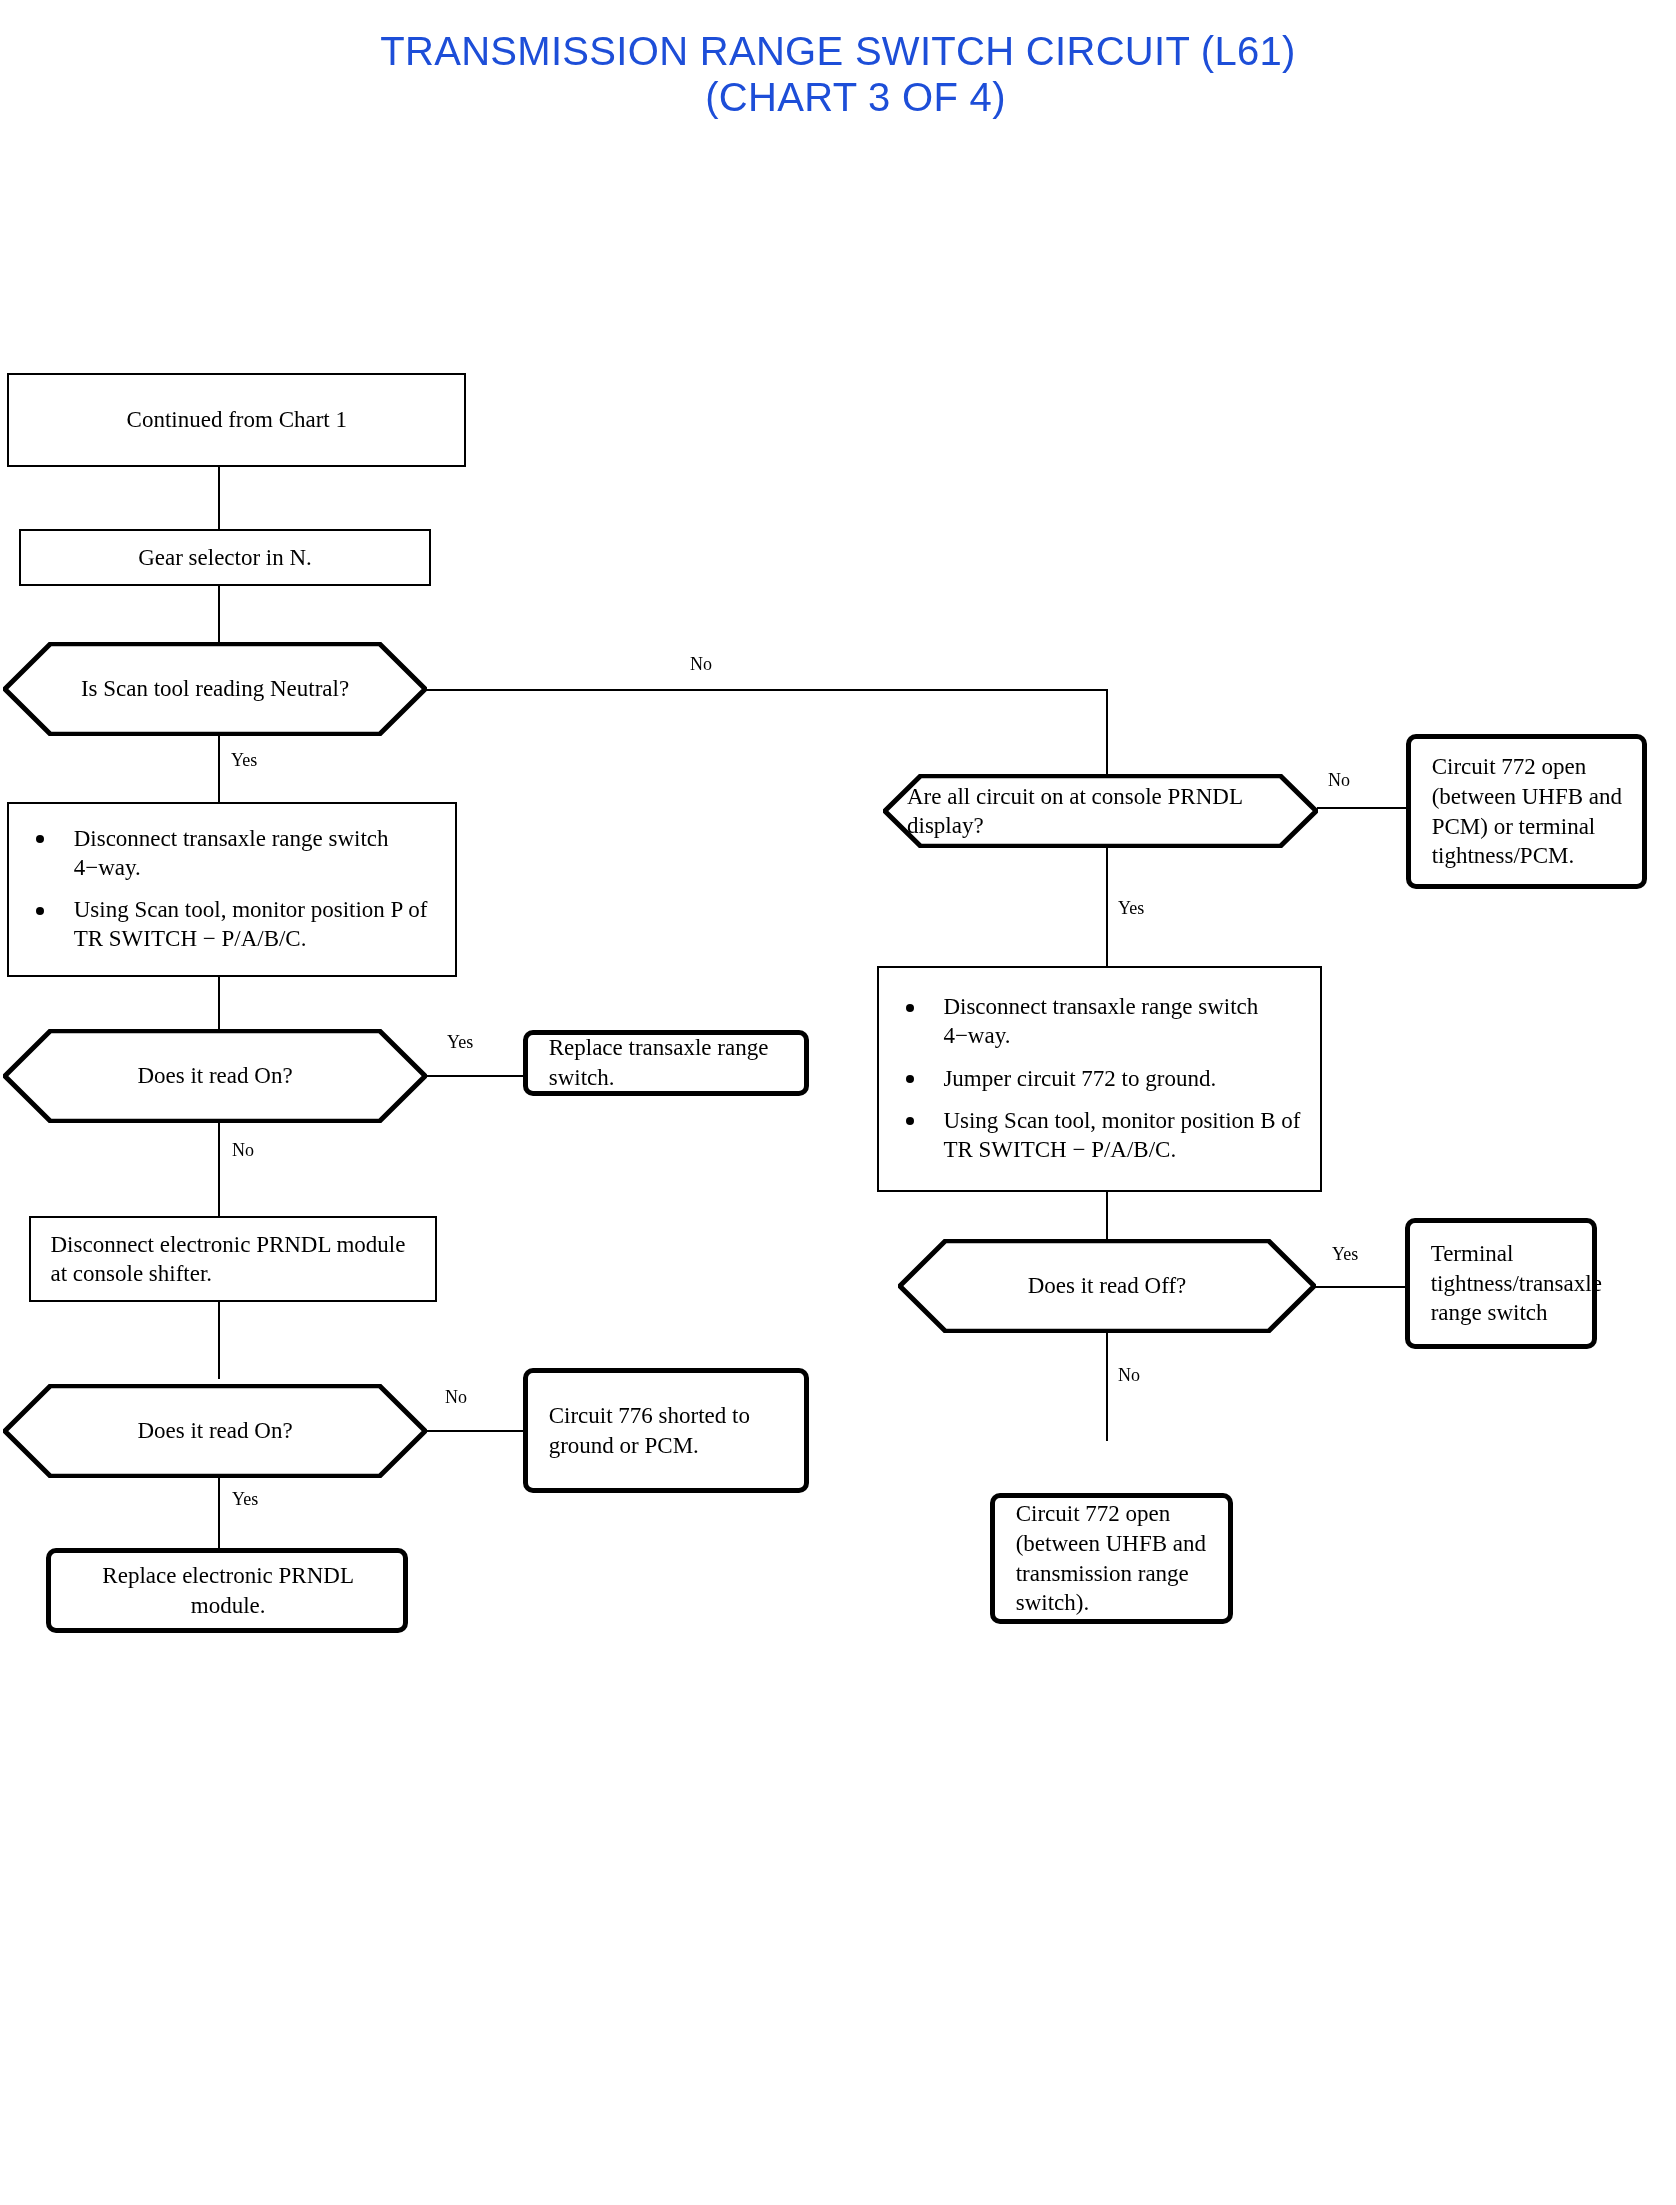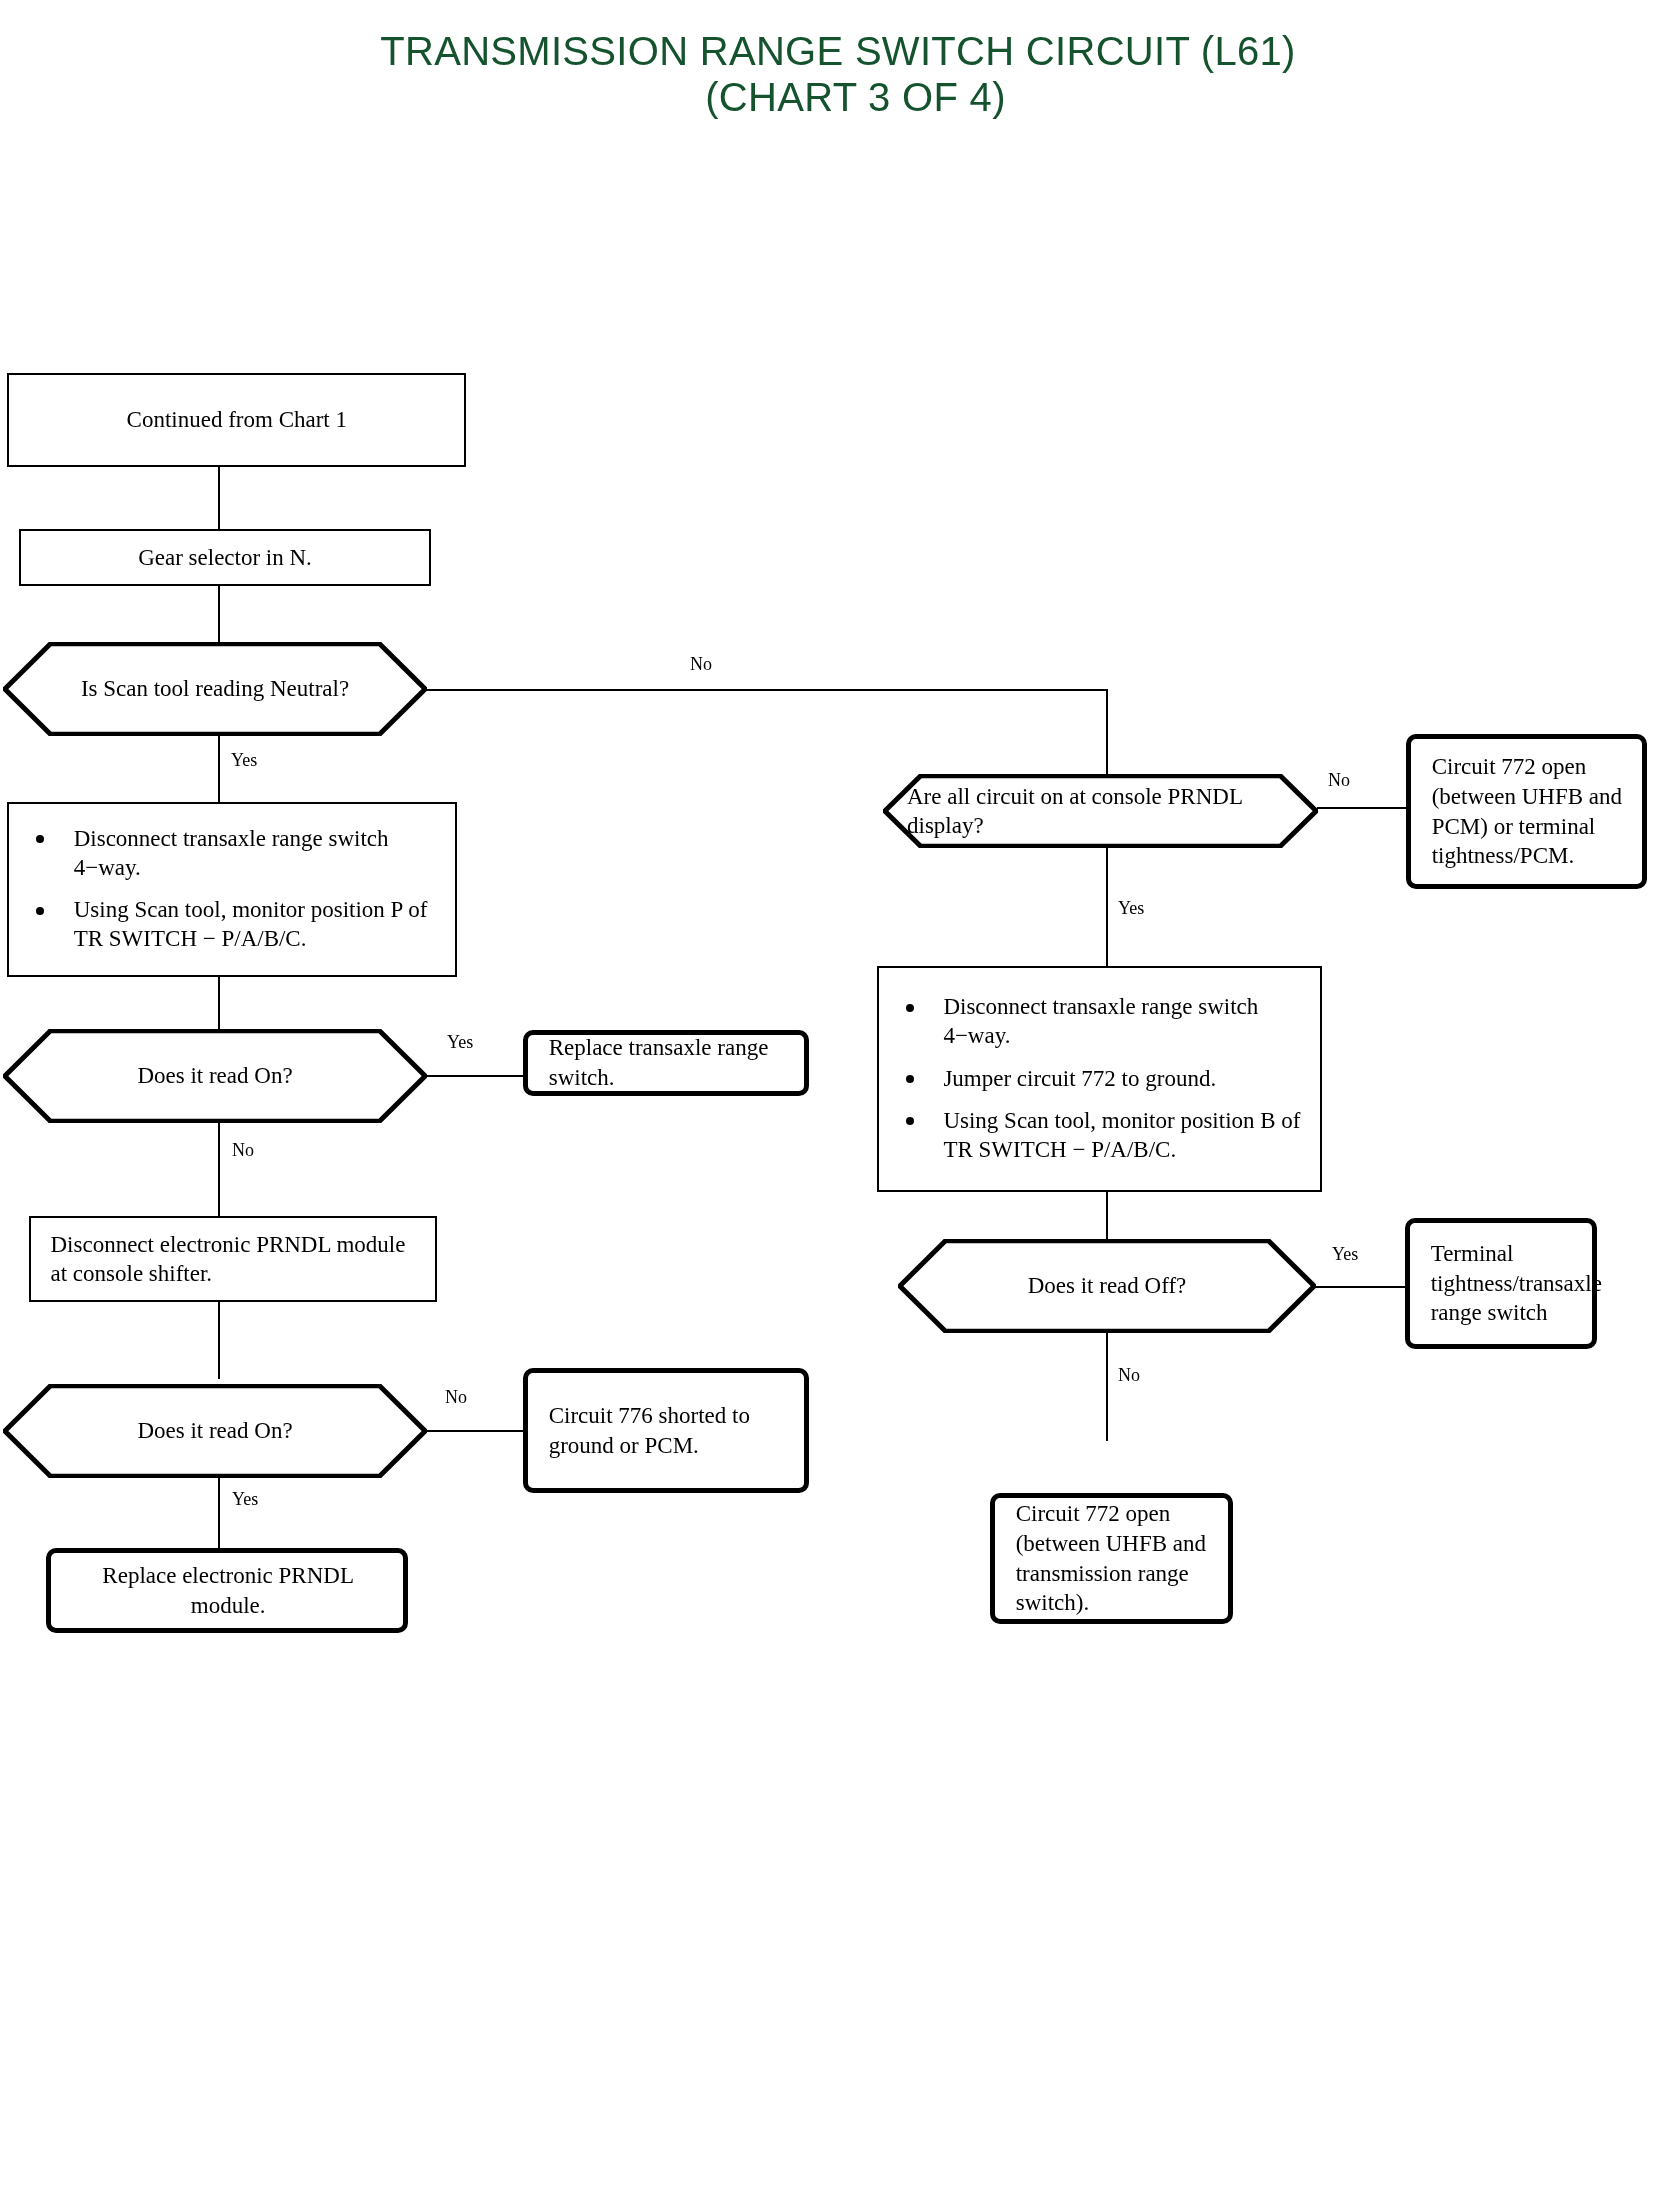--- a/index.html
+++ b/index.html
@@ -21,21 +21,21 @@
   #chart-title {
     position: absolute;
     left: 0;
     top: 29px;
     width: 1676px;
     text-align: center;
     font-family: "Liberation Sans", "DejaVu Sans", sans-serif;
     font-size: 40px;
     line-height: 1.14;
     letter-spacing: 0.3px;
-    color: #14532d;
+    color: #1d4ed8;
   }
   #chart-title .line2 { display: block; margin-left: 35px; }
 
   
   .node {
     position: absolute;
     box-sizing: border-box;
     background: #ffffff;
   }
   

